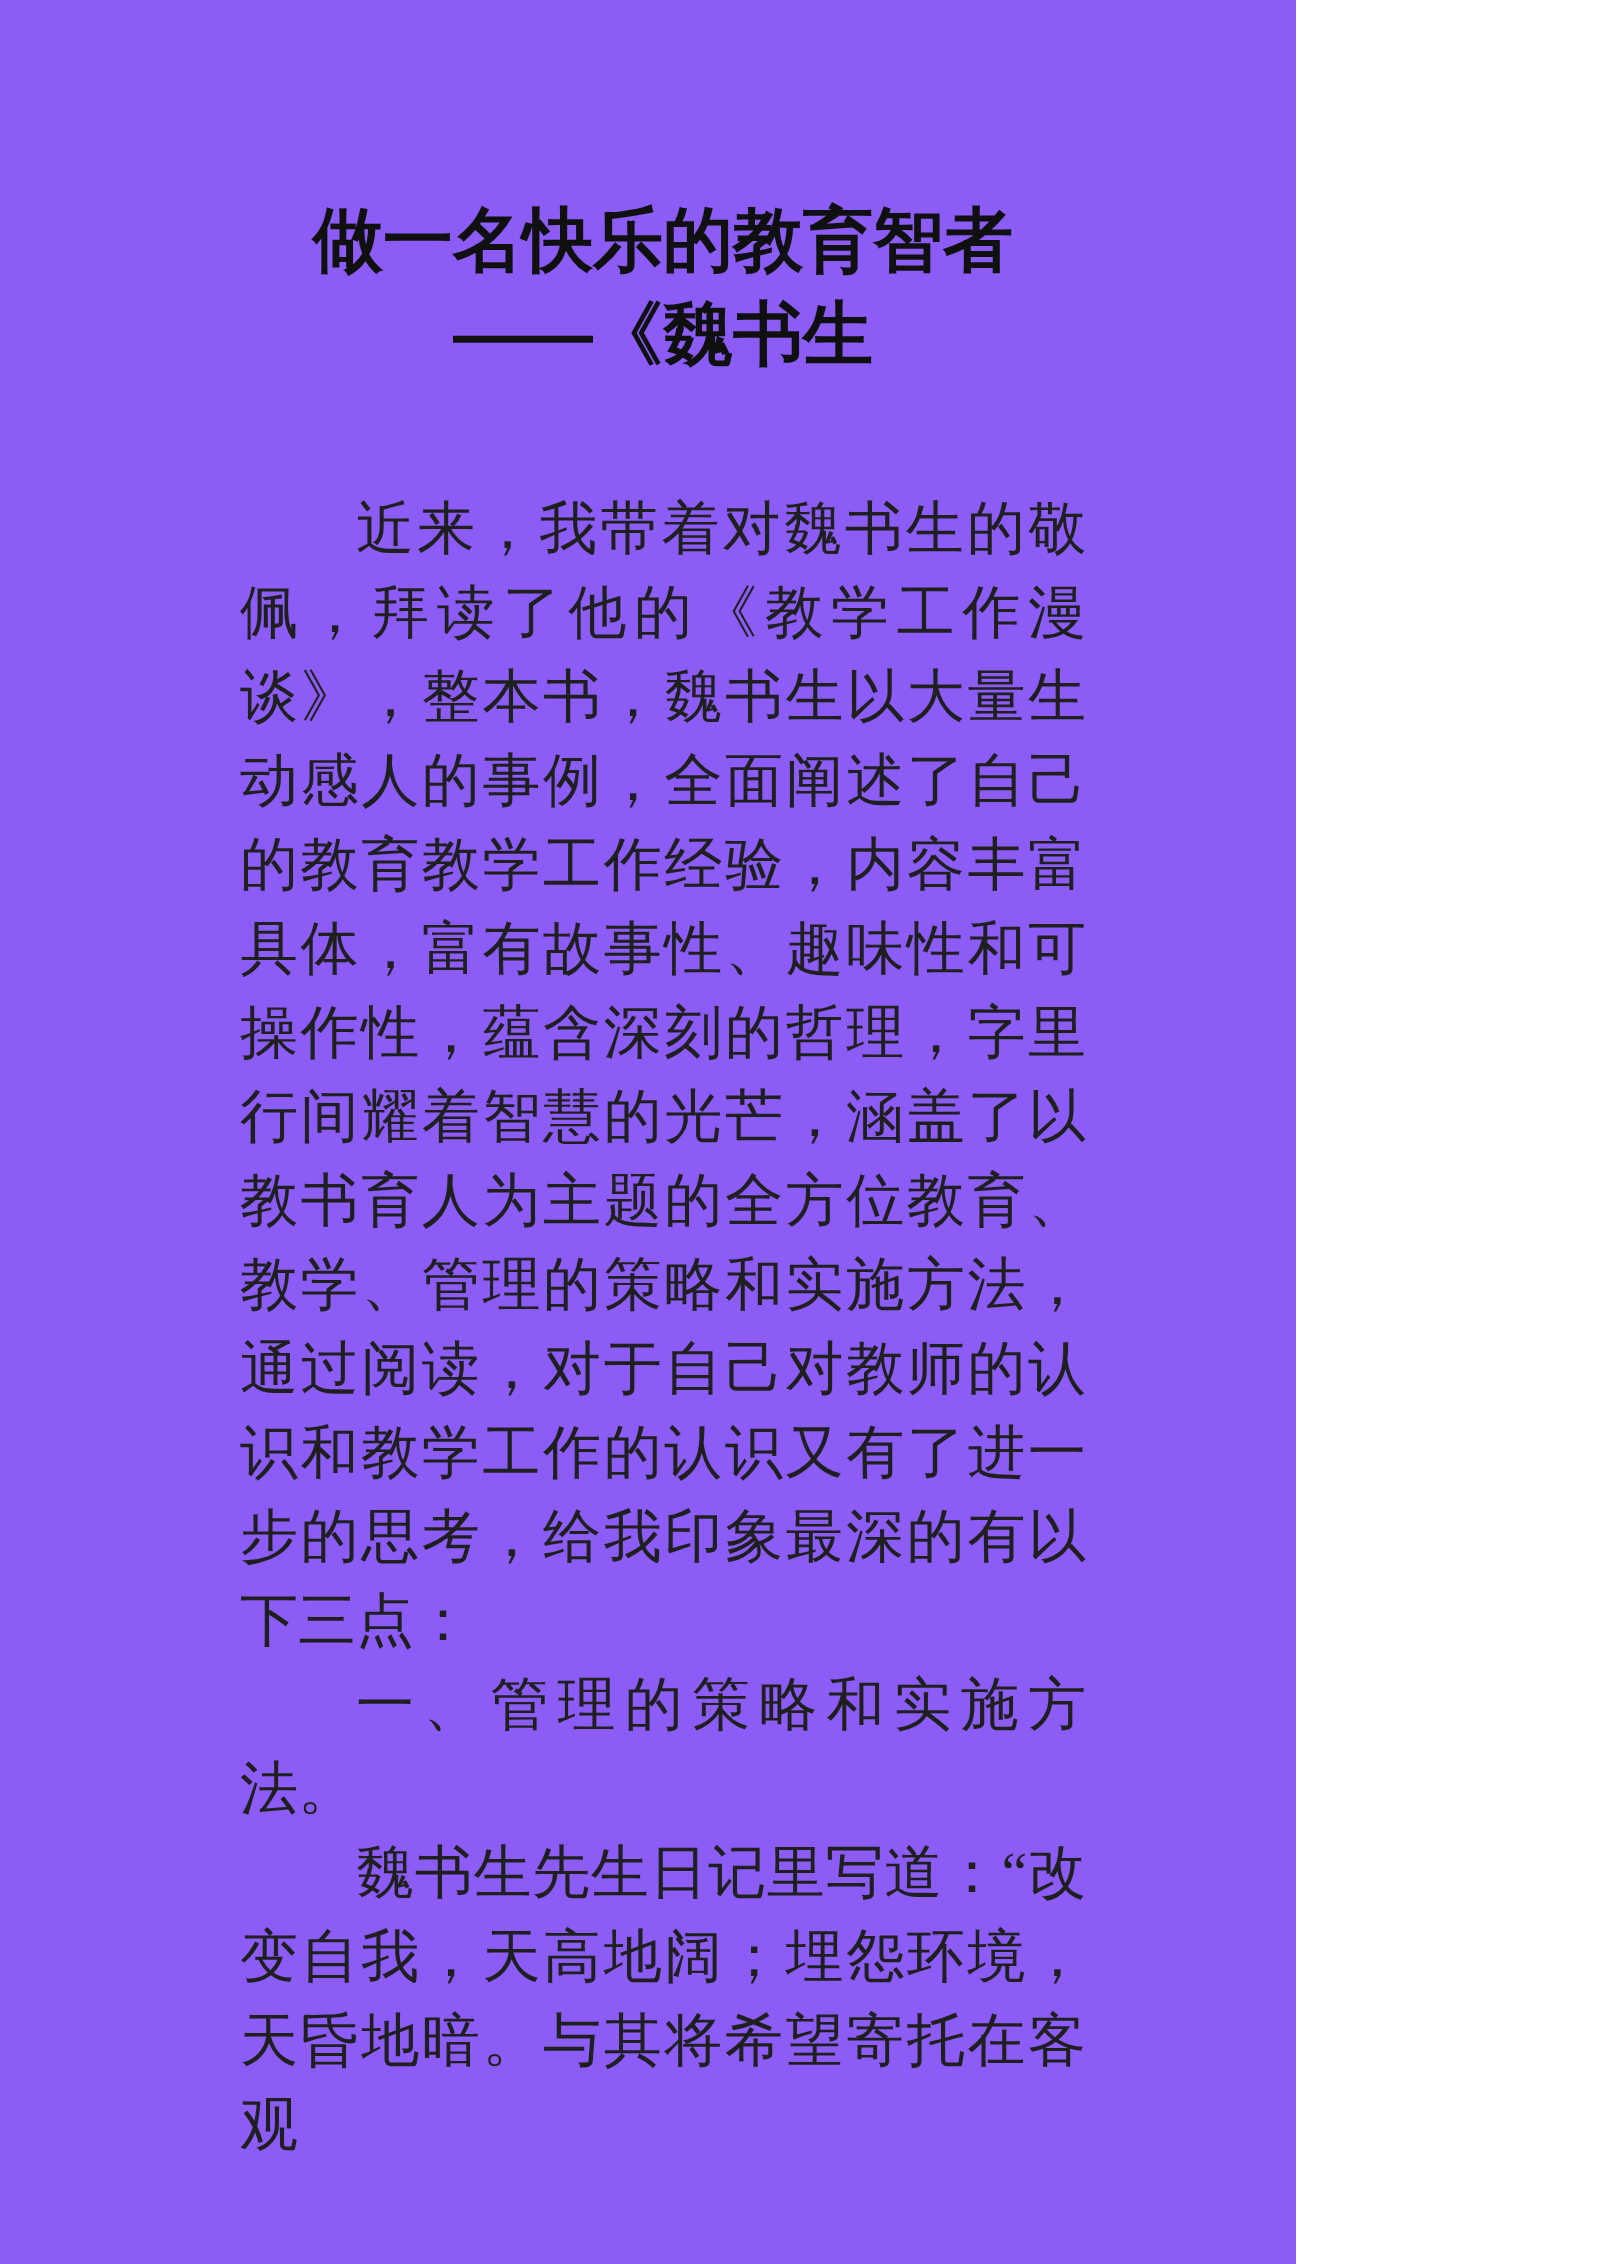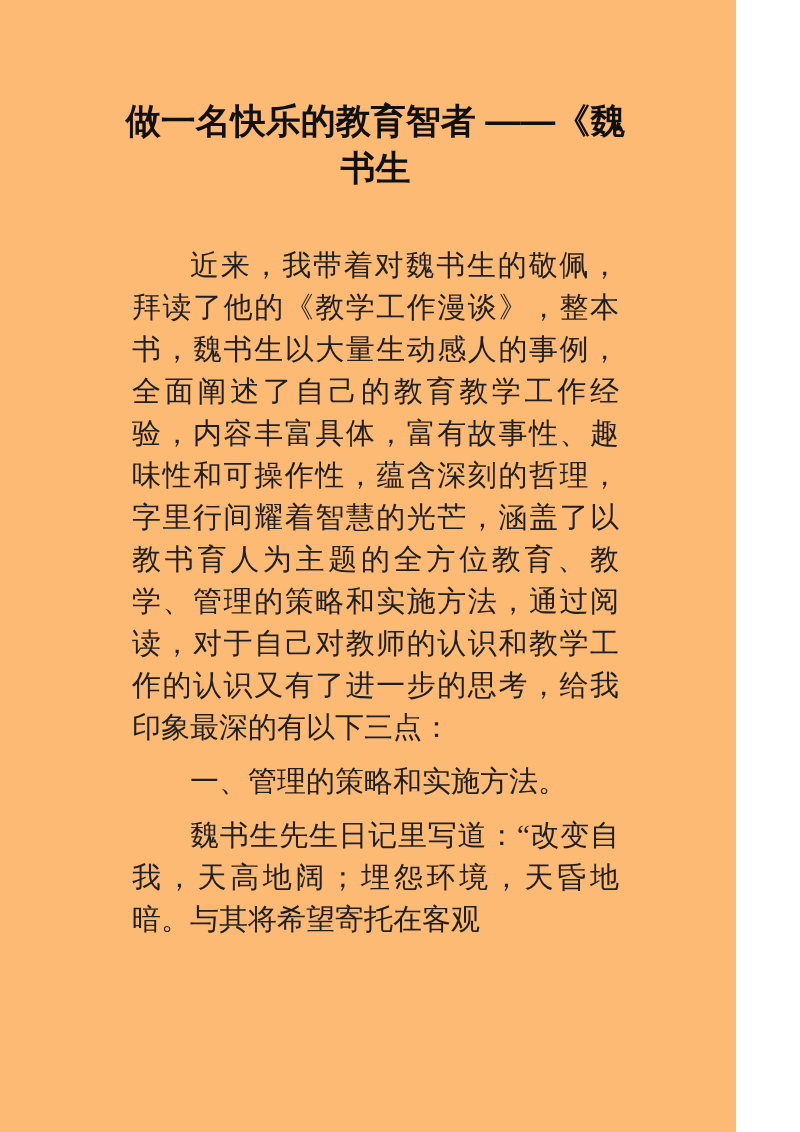--- a/index.html
+++ b/index.html
@@ -2,45 +2,45 @@
 <html><head>
 <meta charset="utf-8">
 <style>
   html, body {
     margin: 0;
     padding: 0;
     background: #ffffff;
   }
   .page {
     position: relative;
-    width: 736px;
+    width: 648px;
     height: 1132px;
     box-sizing: border-box;
-    background: #fdba74;
+    background: #8b5cf6;
     padding: 97px 105px 0 120px;
     overflow: hidden;
   }
   .doc-title {
     font-family: "Liberation Sans", "DejaVu Sans", sans-serif;
     font-weight: 700;
     font-size: 35px;
     line-height: 47px;
     text-align: center;
     color: #101010;
   }
   .doc-body {
     margin-top: 53px;
     font-family: "Liberation Serif", "DejaVu Serif", serif;
     font-size: 29px;
     line-height: 42px;
     color: #1f1f1f;
     text-align: justify;
   }
   .doc-body p {
-    margin: 12px;
+    margin: 0;
     padding: 0;
     text-indent: 2em;
   }
 </style>
 </head>
 <body>
 
 <div class="page">
   <div class="doc-title">
     <div>做一名快乐的教育智者 ——《魏书生</div>

